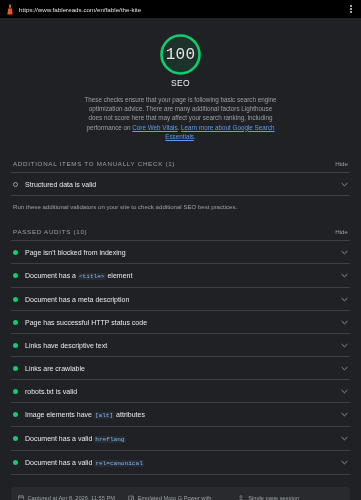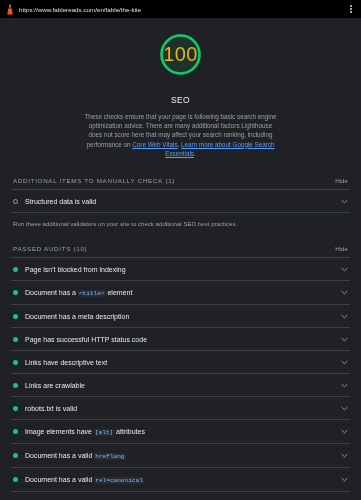--- a/index.html
+++ b/index.html
@@ -52,25 +52,25 @@
     background: #202124;
   }
   .gauge-wrap { display: flex; justify-content: center; }
   .gauge {
     position: relative; width: 47px; height: 47px;
   }
   .gauge svg { display: block; transform: rotate(-90deg); }
   .gauge-num {
     position: absolute; inset: 0;
     display: flex; align-items: center; justify-content: center;
-    font-size: 20px; color: #eab308; letter-spacing: 0.3px;
-    font-family: Liberation Sans, sans-serif;
+    font-size: 16px; color: #e5e5e5; letter-spacing: 0.3px;
+    font-family: Liberation Mono, monospace;
   }
   .gauge-label {
-    margin-top: 17px; font-size: 8.5px; color: #f1f3f4;
+    margin-top: 0; font-size: 8.5px; color: #f1f3f4;
     letter-spacing: 0.3px;
   }
   .score-desc {
     margin: 7px auto 0; width: 196px;
     font-size: 6.3px; line-height: 9.2px;
     color: #9aa0a6; text-align: center;
   }
   .score-desc a { color: #5a9dfb; text-decoration: underline; }
 
   

